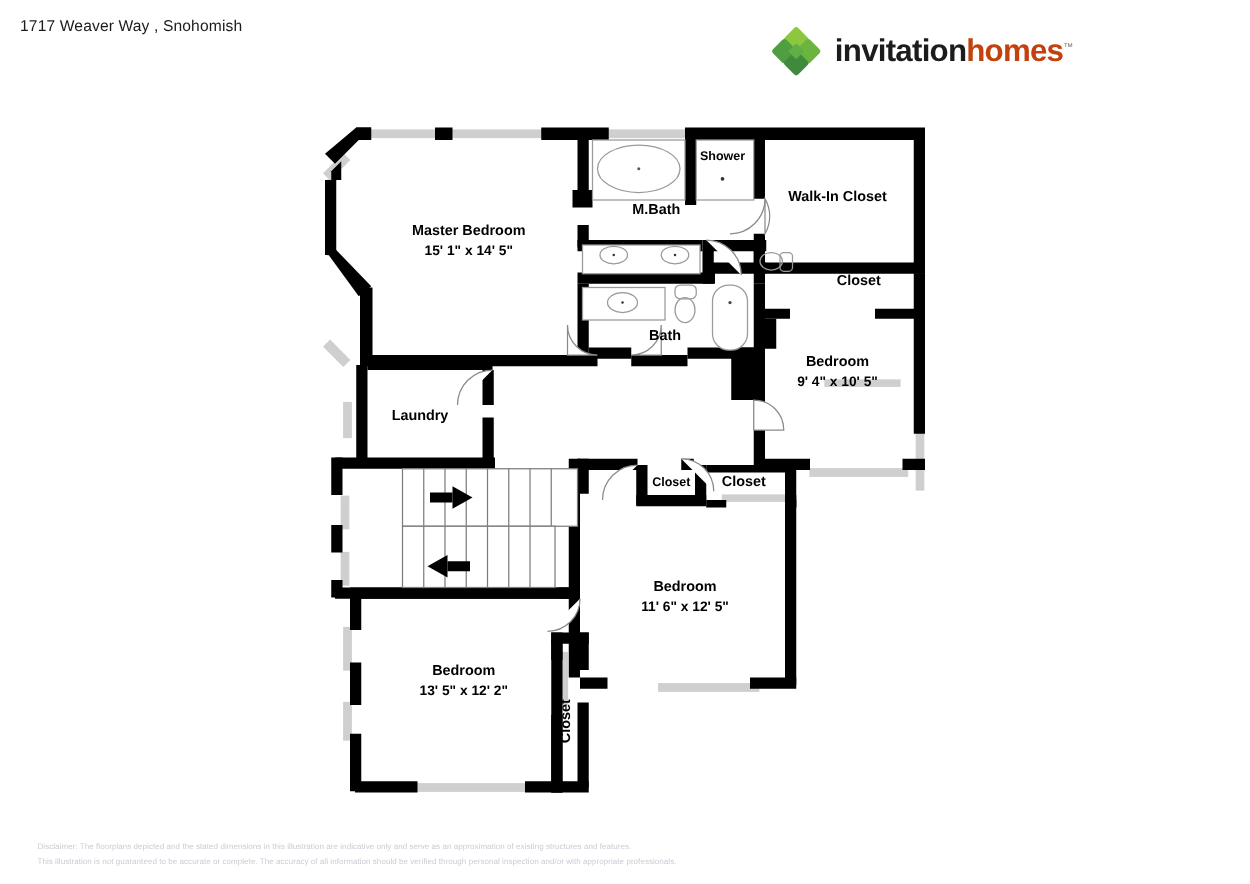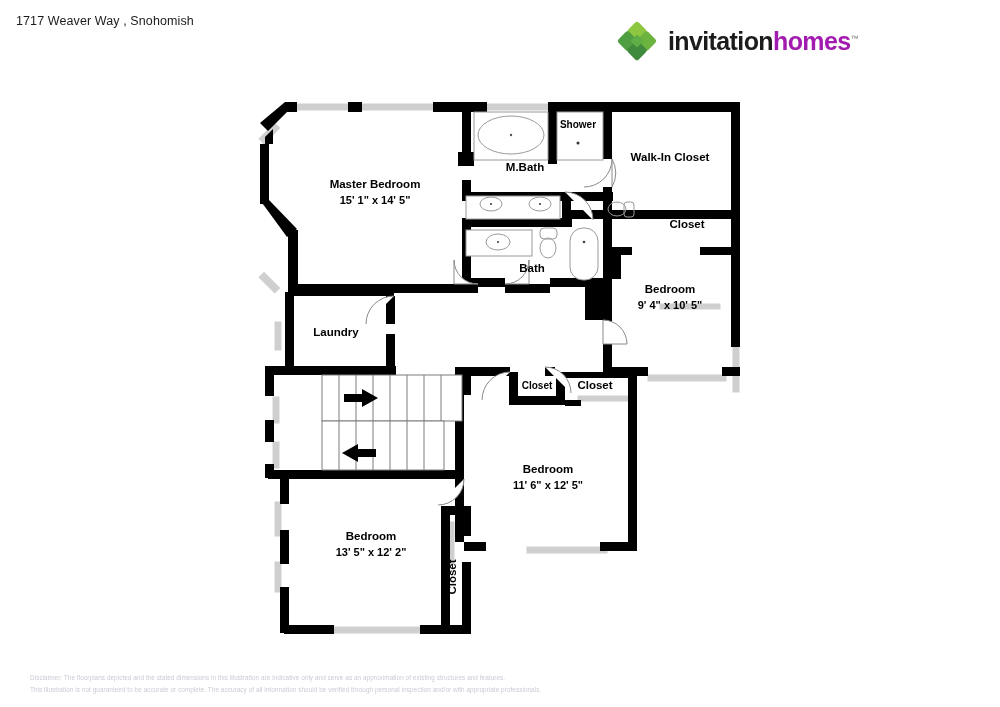--- a/index.html
+++ b/index.html
@@ -54,21 +54,21 @@
   }
   #logo-mark { display: block; }
   #logo-wordmark {
     font-size: 25px;
     font-weight: bold;
     letter-spacing: -0.6px;
     white-space: nowrap;
     line-height: 1;
   }
   .wm-dark  { color: #1c1c1c; }
-  .wm-green { color: #a21caf; }
+  .wm-green { color: #c2410c; }
   #logo-tm {
     font-size: 8px;
     color: #7a7a7a;
     vertical-align: super;
     font-weight: normal;
   }
 
   
   #plan-wrap {
     position: absolute;

